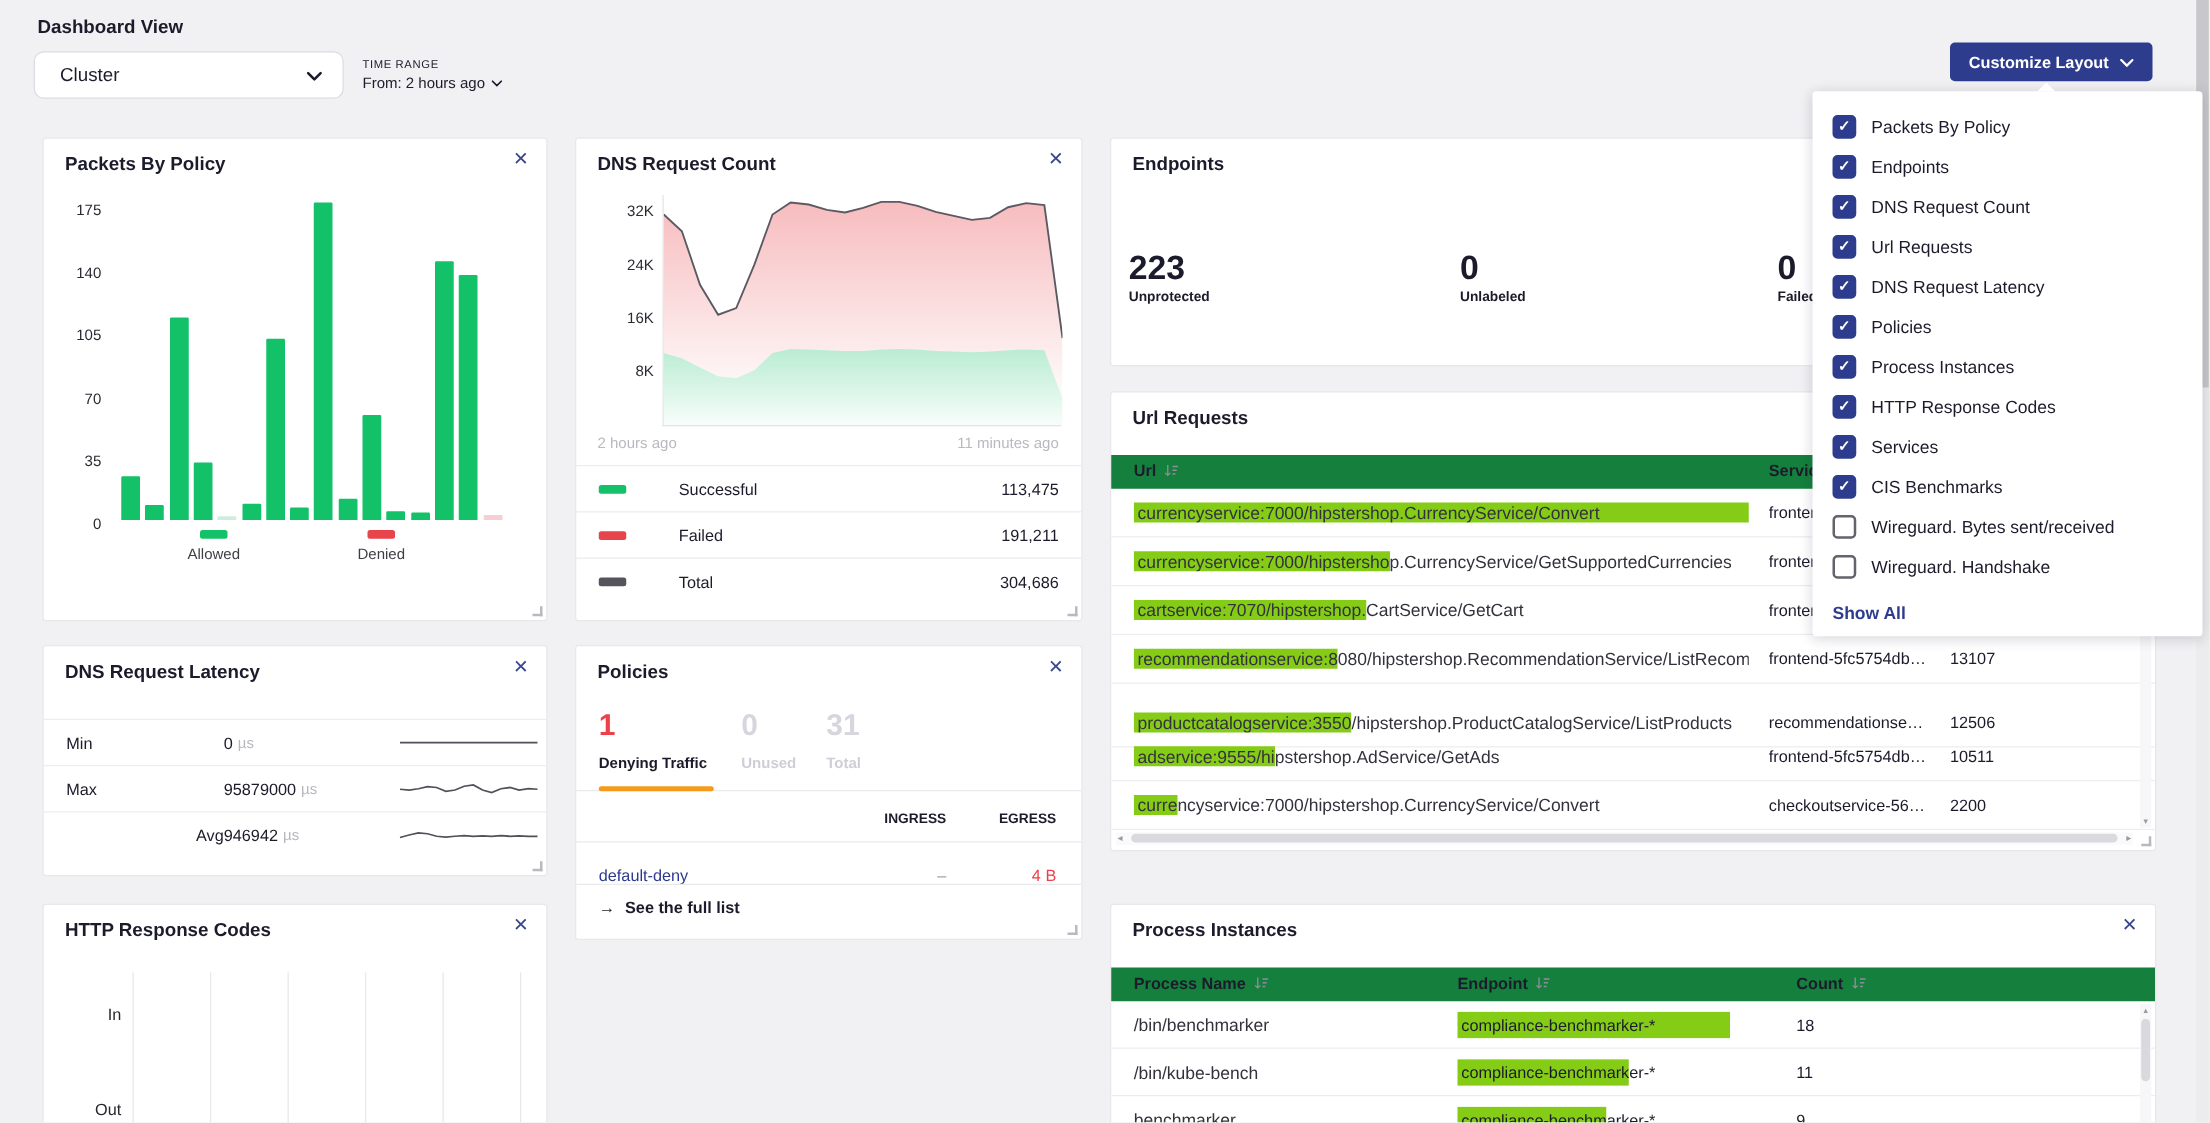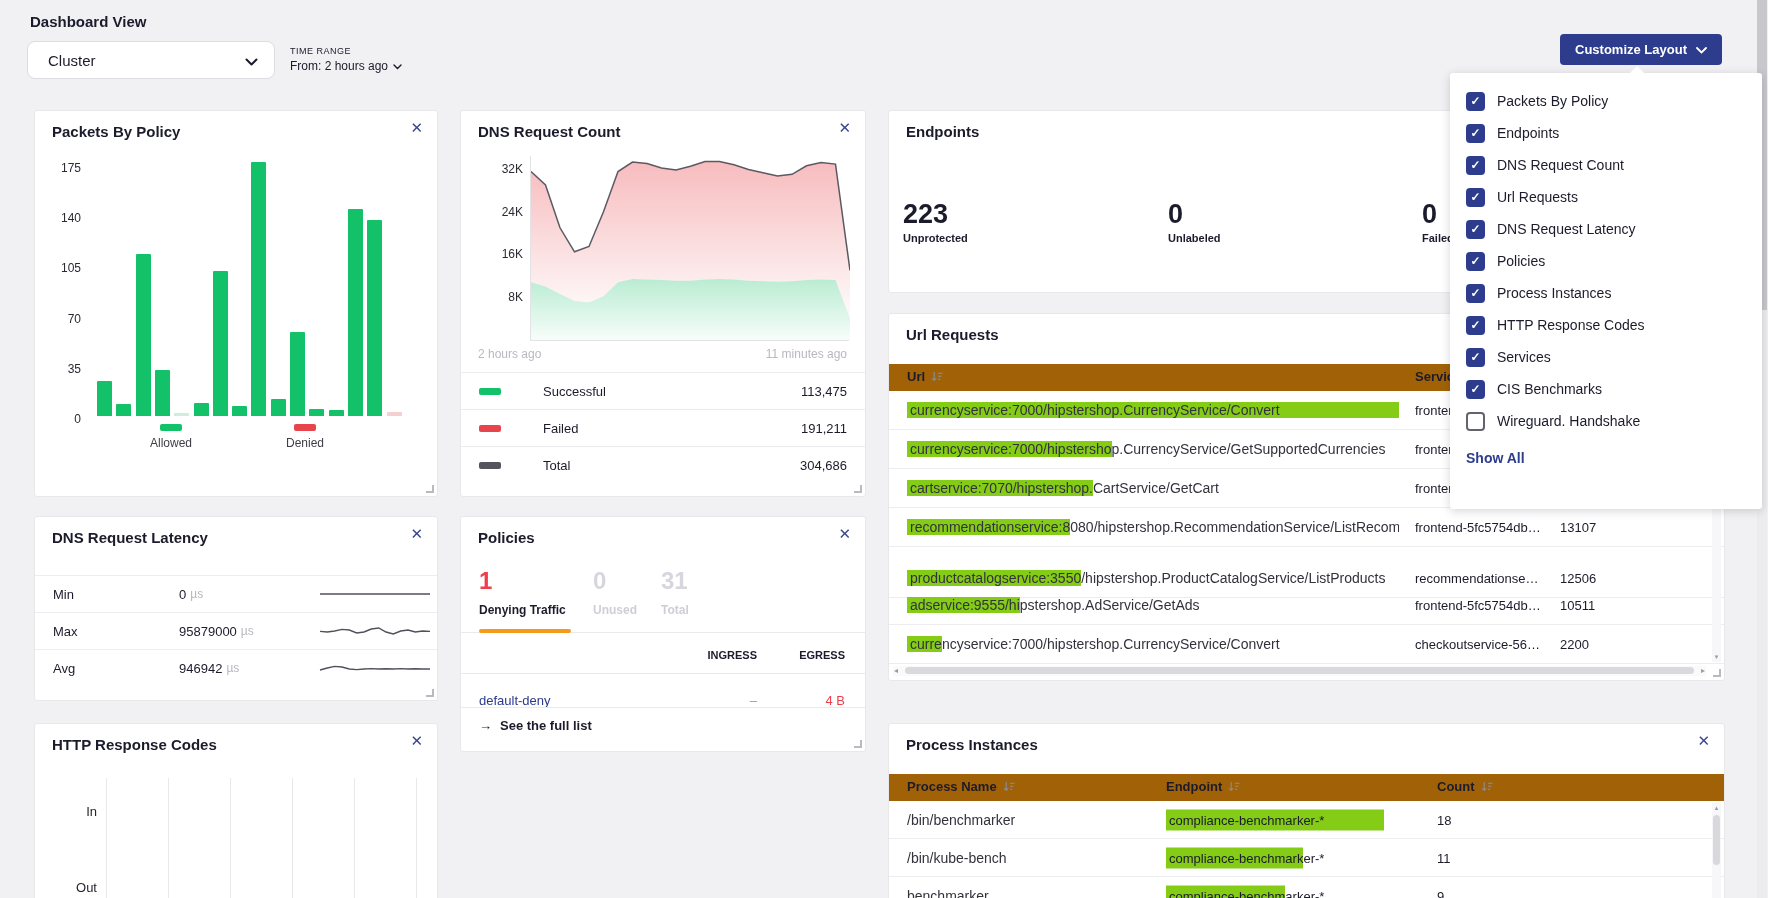--- a/index.html
+++ b/index.html
@@ -60,21 +60,21 @@
   .dc-name { margin-left:42px; font-size:13px; }
   .dc-val { margin-left:auto; font-size:13px; }
 
   
   .ep-stat { position:absolute; top:90px; }
   .ep0{left:14px;} .ep1{left:279px;} .ep2{left:533px;}
   .ep-num { font-size:27px; font-weight:800; line-height:1; }
   .ep-lab { font-size:11px; font-weight:700; margin-top:4px; }
 
   
-  .thead { position:absolute; left:0; right:0; top:50px; height:27px; background:#a16207; }
+  .thead { position:absolute; left:0; right:0; top:50px; height:27px; background:#15803d; }
   .th { position:absolute; top:5px; display:flex; align-items:center; gap:6px; font-size:13px; font-weight:700; cursor:pointer; }
   .t-row { position:absolute; left:0; right:0; height:39px; border-bottom:1px solid #ededf0; }
   .hl { background:#84cc16; padding:3px 0 3px 3px; }
 
   
   .uh0{left:18px;} .uh1{left:526px;}
   .cell-url { position:absolute; left:18px; top:50%; transform:translateY(-50%); font-size:14px; color:#33323c; white-space:nowrap; overflow:hidden; max-width:492px; }
   .cell-service { position:absolute; left:526px; top:50%; transform:translateY(-50%); width:136px; font-size:13px; white-space:nowrap; overflow:hidden; }
   .cell-count { position:absolute; left:671px; top:50%; transform:translateY(-50%); font-size:13px; }
   .vsb { position:absolute; right:3px; top:79px; bottom:18px; width:9px; background:#f7f7f9; }
@@ -345,21 +345,21 @@
           </svg>
         </div>
         <div class="lt-row" style="top: 95px;">
           <span class="lt-lab">Max</span>
           <span class="lt-num">95879000</span>
           <span class="lt-unit">µs</span>
           <svg width="112" height="26" class="spark">
             <polyline points="1.0,13.4 8.3,14.0 15.7,13.0 23.0,11.4 30.3,12.0 37.7,15.0 45.0,14.0 52.3,11.0 59.7,10.0 67.0,14.0 74.3,16.0 81.7,13.0 89.0,12.0 96.3,14.0 103.7,13.0 111.0,13.4" fill="none" stroke="#52515a" stroke-width="1.4"></polyline>
           </svg>
         </div>
-        <div class="lt-row" style="top: 132px;">
+        <div class="lt-row" style="top: 132px; text-align: right;">
           <span class="lt-lab">Avg</span>
           <span class="lt-num">946942</span>
           <span class="lt-unit">µs</span>
           <svg width="112" height="26" class="spark">
             <polyline points="1.0,15.0 8.3,13.0 15.7,11.4 23.0,12.0 30.3,14.0 37.7,14.6 45.0,14.0 52.3,13.6 59.7,14.0 67.0,13.8 74.3,14.0 81.7,13.6 89.0,14.0 96.3,13.8 103.7,14.0 111.0,14.0" fill="none" stroke="#52515a" stroke-width="1.4"></polyline>
           </svg>
         </div>
       </div>
     <div class="rs-handle"></div>
   </div>
@@ -500,20 +500,24 @@
         <div class="menu-item">
           <span class="cb on">✓</span>
           <span class="mlbl">Services</span>
         </div>
         <div class="menu-item">
           <span class="cb on">✓</span>
           <span class="mlbl">CIS Benchmarks</span>
         </div>
         <div class="menu-item">
           <span class="cb"></span>
+          <span class="mlbl">Wireguard. Bytes sent/received</span>
+        </div>
+        <div class="menu-item">
+          <span class="cb"></span>
           <span class="mlbl">Wireguard. Handshake</span>
         </div>
       </div>
     <div class="show-all">Show All</div>
   </div>
 
   <div class="pagebar">
     <div class="pthumb"></div>
   </div>
 

